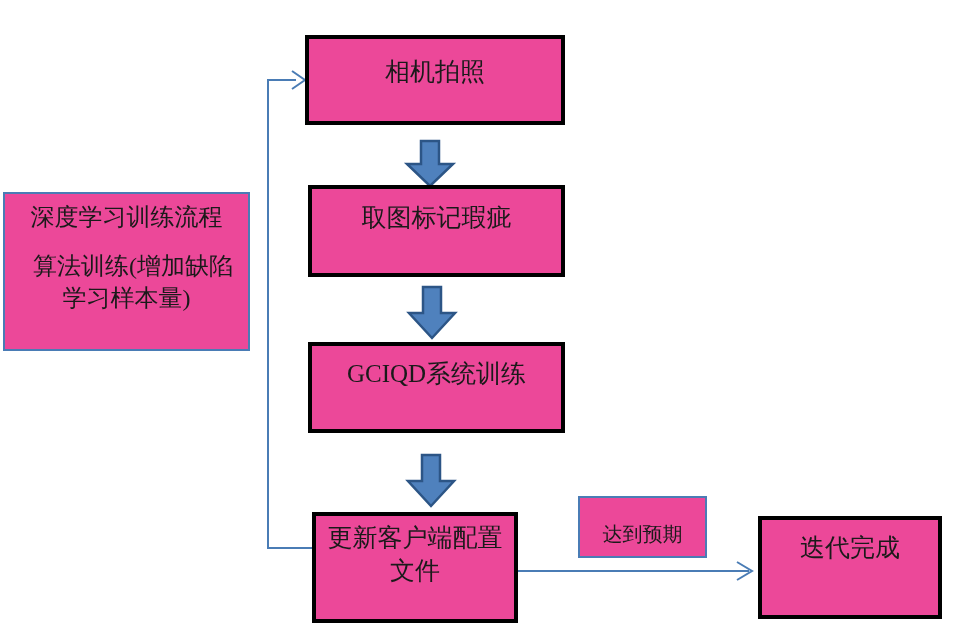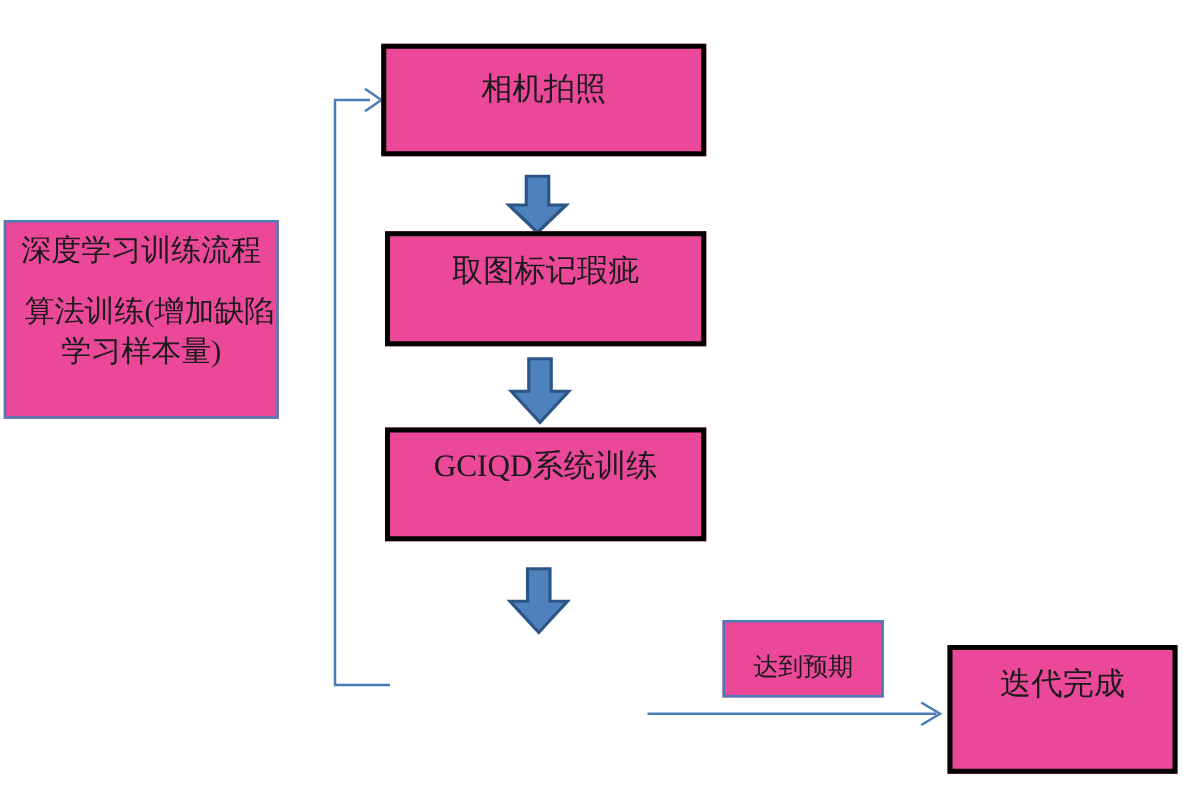--- a/index.html
+++ b/index.html
@@ -49,21 +49,21 @@
     fill: none;
     stroke: var(--line-blue, #4a7cb5);
     stroke-width: 2;
   }
   #node-camera   { left: 305px; top: 35px;  width: 260px; height: 90px;  padding-top: 16px; }
   #node-annotate { left: 308px; top: 185px; width: 257px; height: 92px;  padding-top: 12px; }
   #node-train    { left: 308px; top: 342px; width: 257px; height: 91px;  padding-top: 11px; }
   #node-update   { left: 312px; top: 512px; width: 206px; height: 111px; padding-top: 5px; }
   #node-done     { left: 758px; top: 516px; width: 184px; height: 103px;  padding-top: 11px; }
   #node-expect   { left: 578px; top: 496px; width: 129px; height: 62px;  padding-top: 20px; font-size: 20px; }
-  #note-left     { left: 3px;   top: 176px; width: 220px; height: 159px; padding-top: 7px; font-size: 24px; line-height: 32px; }
+  #note-left     { left: 3px;   top: 192px; width: 247px; height: 159px; padding-top: 7px; font-size: 24px; line-height: 32px; }
   #note-left .note-line-2 { margin-top: 17px; padding-left: 13px; }
 </style>
 </head>
 <body>
 
 <div class="canvas">
 
   <svg class="connectors" viewBox="0 0 953 629" xmlns="http://www.w3.org/2000/svg">
 
     <polygon class="block-arrow" points="421,141 439,141 439,164 453,164 430,186 407,164 421,164"></polygon>
@@ -82,20 +82,24 @@
   </div>
 
   <div class="node thick" id="node-train">
     <span>GCIQD系统训练</span>
   </div>
 
   <div class="node thick" id="node-annotate">
     <span>取图标记瑕疵</span>
   </div>
 
+  <div class="node thick" id="node-update">
+    <div>更新客户端配置</div>
+    <div>文件</div>
+  </div>
 
   <div class="node thin" id="node-expect">
     <span>达到预期</span>
   </div>
 
   <div class="node thick" id="node-done">
     <span>迭代完成</span>
   </div>
 
   <div class="node thin" id="note-left">

